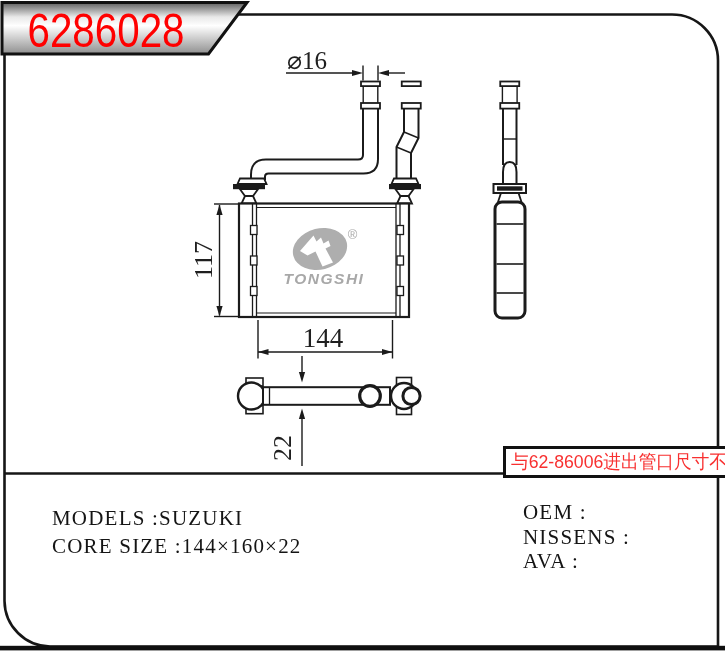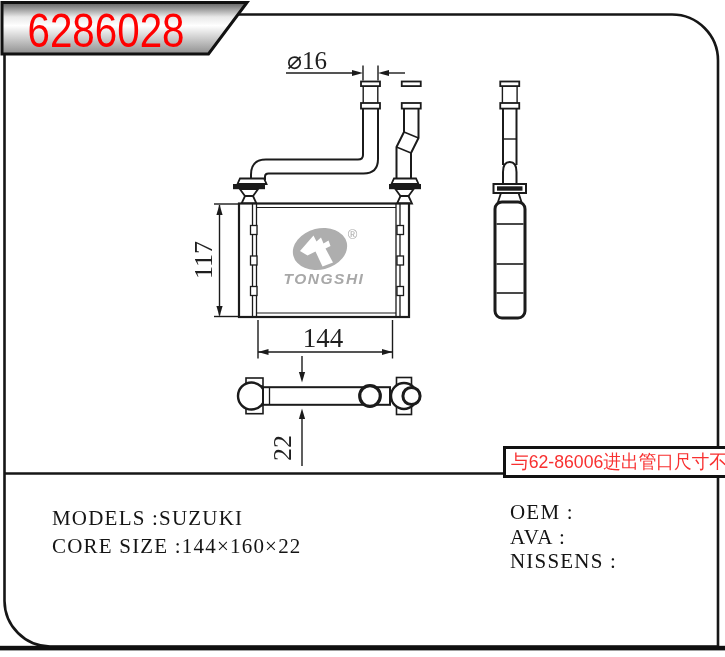--- a/index.html
+++ b/index.html
@@ -5,21 +5,21 @@
   html,body{margin:0;padding:0;background:#ffffff;}
   .page{position:relative;width:725px;height:657px;background:#fff;overflow:hidden;
         font-family:"Liberation Sans",sans-serif;}
   .drawing-svg{position:absolute;left:0;top:0;}
   .note-box{position:absolute;left:503px;top:446px;width:228px;height:26px;background:#fff;
             border:3px solid #111;display:flex;align-items:center;padding-left:5px;
             overflow:hidden;z-index:3;box-sizing:content-box;}
   .note-box span{font-family:"Liberation Sans",sans-serif;font-size:19px;color:#f83030;
                  white-space:nowrap;transform:scaleX(.93);transform-origin:left center;}
   .specs-left{position:absolute;left:52px;top:493px;z-index:2;margin-top:12px;}
-  .specs-right{position:absolute;left:510px;top:500px;z-index:2;}
+  .specs-right{position:absolute;left:523px;top:500px;z-index:2;}
   .spec-line{font-family:"Liberation Serif","DejaVu Serif",serif;font-size:21px;
              letter-spacing:1.2px;color:#141414;height:27.5px;line-height:27.5px;white-space:pre;}
   .specs-right .spec-line{height:24.5px;line-height:24.5px;}
   .dim-text{font-family:"Liberation Serif","DejaVu Serif","DejaVu Sans",serif;fill:#1f1f1f;}
 </style>
 </head>
 <body>
 
 <div class="page">
 
@@ -170,17 +170,17 @@
     <span>与62-86006进出管口尺寸不同</span>
   </div>
 
   <div class="specs-left">
     <div class="spec-line">MODELS :SUZUKI</div>
     <div class="spec-line">CORE SIZE :144×160×22</div>
   </div>
 
   <div class="specs-right">
     <div class="spec-line">OEM :</div>
+    <div class="spec-line">NISSENS :</div>
     <div class="spec-line">AVA :</div>
-    <div class="spec-line">NISSENS :</div>
   </div>
 
 </div>
 
 </body></html>

